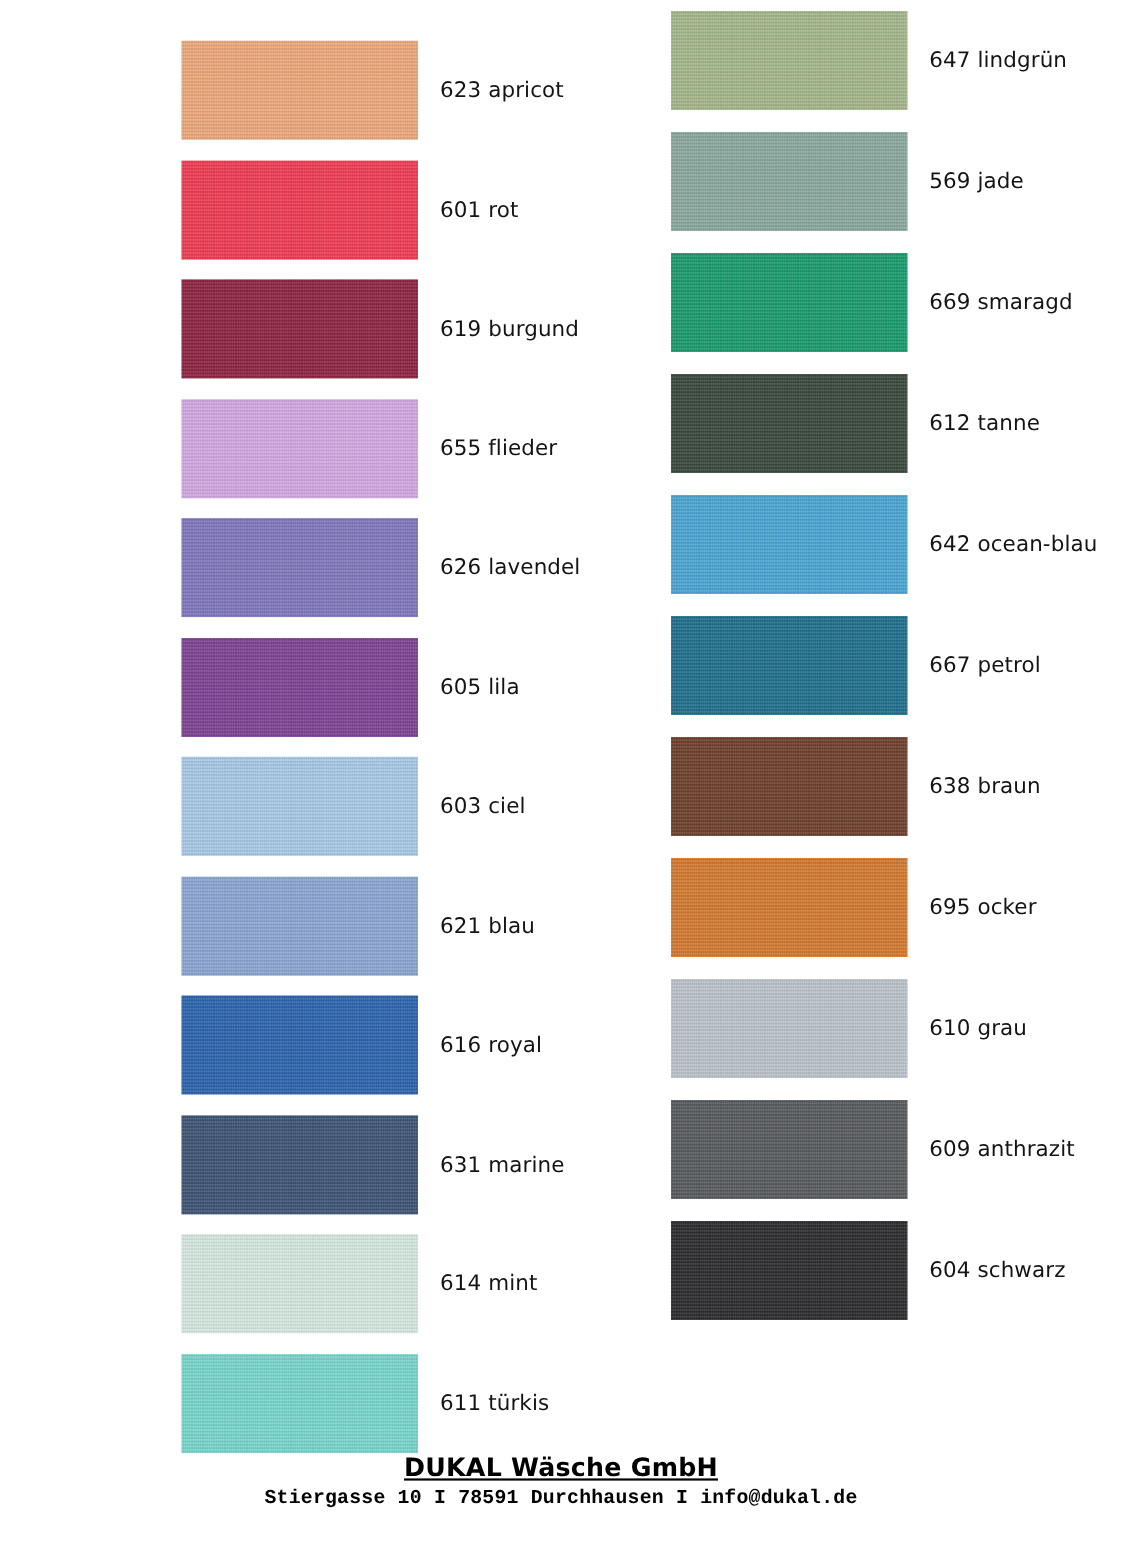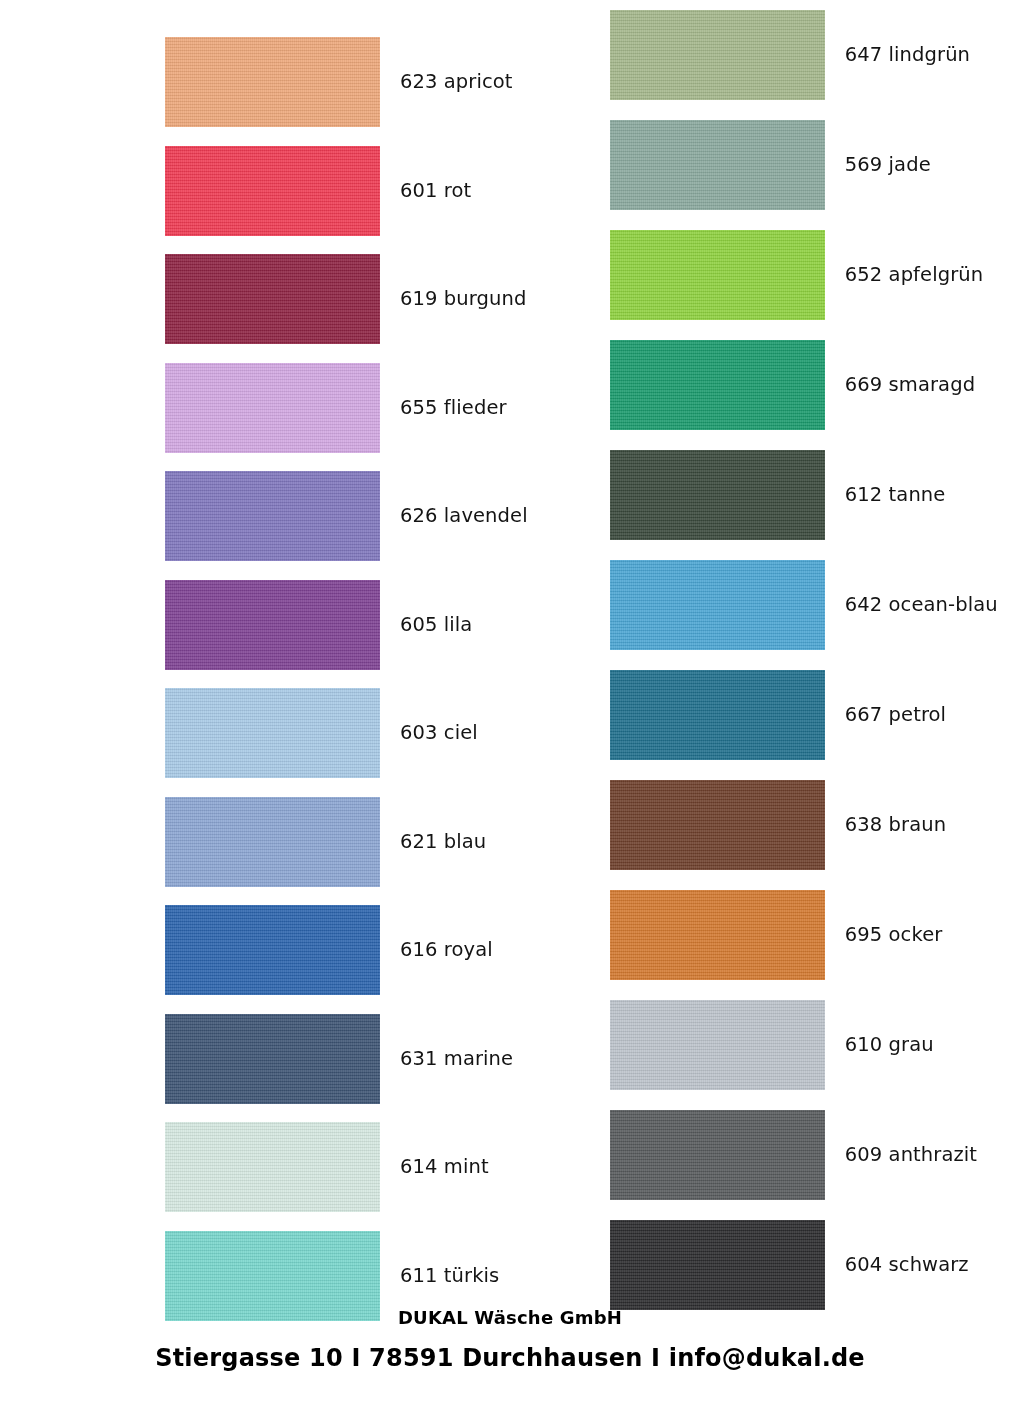--- a/index.html
+++ b/index.html
@@ -99,28 +99,30 @@
     left: 0;
     right: 0;
     bottom: 30px;
     text-align: center;
     font-weight: bold;
     color: #000000;
     line-height: 1.28;
   }
 
   .footer-company {
+    font-size: 23px;
+    letter-spacing: 0.2px;
+    text-decoration: underline;
+  }
+
+  .footer-address {
     font-size: 18px;
     letter-spacing: 0.2px;
-  }
-
-  .footer-address {
-    font-size: 24px;
-    letter-spacing: 0.2px;
-    margin-top: 14px;
+    margin-top: 1px;
+    font-family: Liberation Mono, monospace;
   }
 </style>
 </head>
 <body>
 
 <div class="sheet">
 
   <div class="columns">
 
     <div class="color-column col-left" id="col-left">
@@ -175,24 +177,20 @@
       </div>
 
     <div class="color-column col-right" id="col-right">
         <div class="swatch-row">
           <div class="swatch" style="background-color: rgb(164, 183, 139);"></div>
           <div class="swatch-label">647 lindgrün</div>
         </div>
         <div class="swatch-row">
           <div class="swatch" style="background-color: rgb(138, 169, 158);"></div>
           <div class="swatch-label">569 jade</div>
-        </div>
-        <div class="swatch-row">
-          <div class="swatch" style="background-color: rgb(142, 209, 62);"></div>
-          <div class="swatch-label">652 apfelgrün</div>
         </div>
         <div class="swatch-row">
           <div class="swatch" style="background-color: rgb(25, 154, 108);"></div>
           <div class="swatch-label">669 smaragd</div>
         </div>
         <div class="swatch-row">
           <div class="swatch" style="background-color: rgb(57, 72, 59);"></div>
           <div class="swatch-label">612 tanne</div>
         </div>
         <div class="swatch-row">

